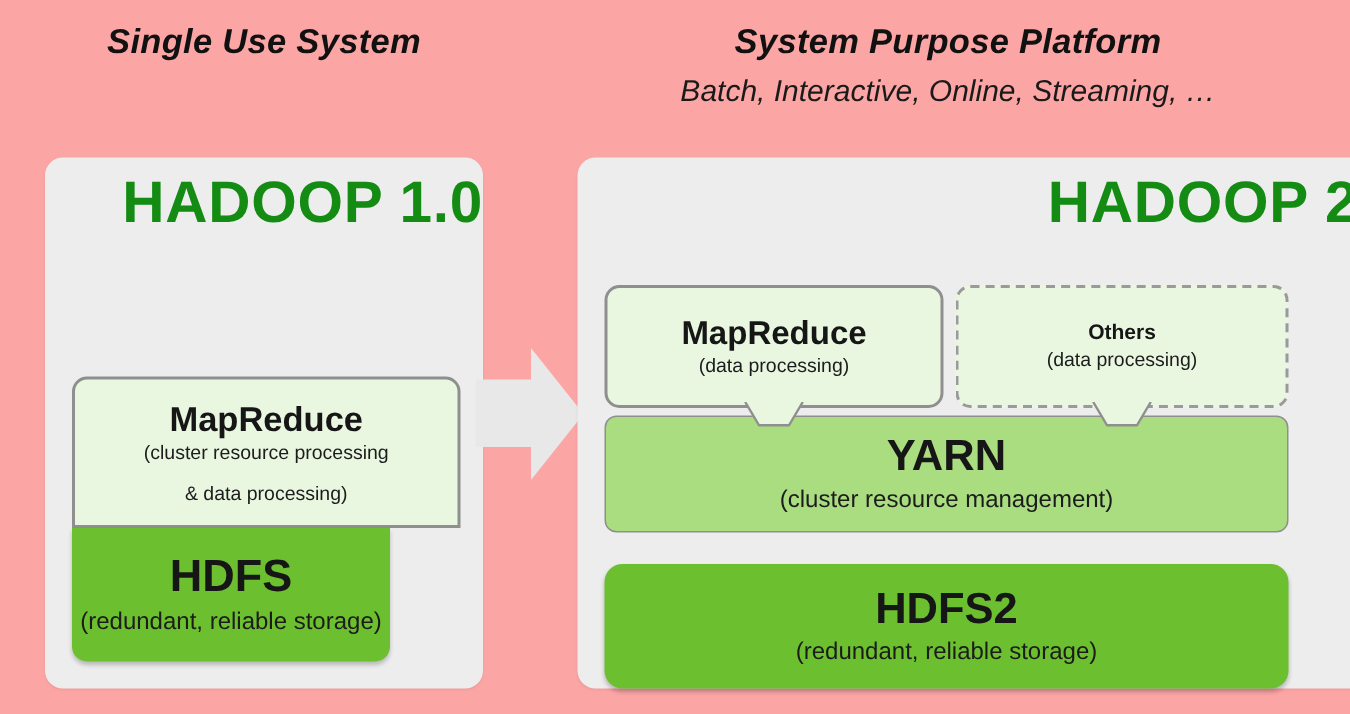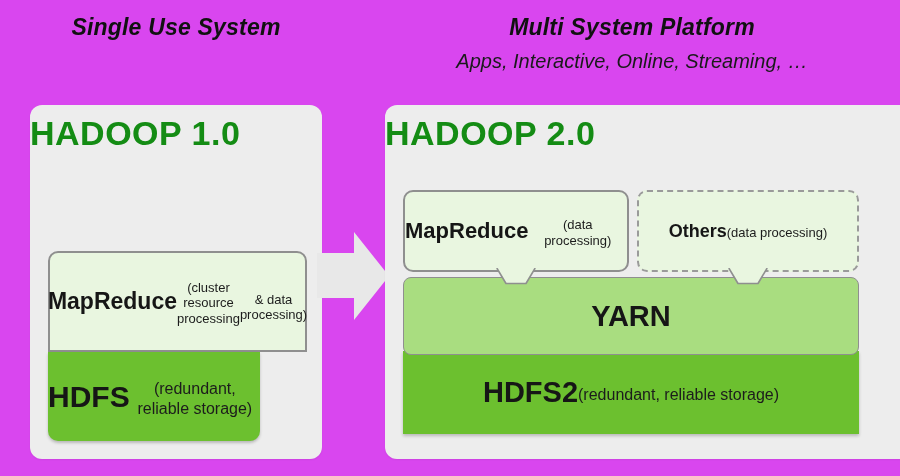--- a/index.html
+++ b/index.html
@@ -1,18 +1,18 @@
 <!DOCTYPE html>
 <html><head>
 <meta charset="utf-8">
 <style>
   html,body { margin:0; padding:0; background:#ffffff; }
   .canvas {
     position:relative; width:900px; height:476px;
-    background:#d946ef; overflow:hidden;
+    background:#fca5a5; overflow:hidden;
     font-family:"Liberation Sans", sans-serif;
     color:#111;
   }
   
   .col-head { position:absolute; top:14px; text-align:center; }
   .col-head .head-title { font-size:23px; font-weight:bold; font-style:italic; color:#111; letter-spacing:.2px; }
   .col-head .head-sub   { font-size:20px; font-style:italic; color:#1a1a1a; margin-top:9px; }
   #head-left  { left:30px;  width:292px; }
   #head-right { left:385px; width:494px; }
 
@@ -20,25 +20,25 @@
   .panel {
     position:absolute; top:105px; height:354px;
     background:#ededed; border-radius:12px;
     box-shadow:0 1px 2px rgba(0,0,0,0.06);
   }
   #panel-left  { left:30px;  width:292px; }
   #panel-right { left:385px; width:554px; }
 
   .platform-label {
     position:absolute; top:9px; left:0; width:100%;
-    text-align:left; font-size:34px; font-weight:bold;
+    text-align:right; font-size:39px; font-weight:bold;
     color:#148c14; letter-spacing:.5px;
   }
 
-  .box { position:absolute; box-sizing:border-box; display:flex; justify-content:center; align-items:center; text-align:center; }
+  .box { position:absolute; box-sizing:border-box; display:flex; flex-direction:column; justify-content:center; align-items:center; text-align:center; }
 
   
   #box-mr1 {
     left:18px; top:146px; width:259px; height:101px;
     background:#e9f6e0; border:2px solid #8f8f8f;
     border-radius:10px 10px 0 0;
   }
   #box-hdfs1 {
     left:18px; top:247px; width:212px; height:89px;
     background:#6cc02f; border-radius:0 0 10px 10px;
@@ -51,22 +51,22 @@
     border:2px solid #8f8f8f; border-radius:10px; z-index:3;
   }
   #box-mr2    { left:18px;  width:226px; }
   #box-others { left:252px; width:222px; border-style:dashed; border-color:#9a9a9a; }
   #box-yarn {
     left:18px; top:172px; width:456px; height:78px;
     background:#a9dd80; border:1.5px solid #8f8f8f;
     border-radius:8px; z-index:1;
   }
   #box-hdfs2 {
-    left:18px; top:246px; width:456px; height:83px;
-    background:#6cc02f; border-radius:0;
+    left:18px; top:271px; width:456px; height:83px;
+    background:#6cc02f; border-radius:12px;
     box-shadow:0 2px 3px rgba(0,0,0,0.22);
   }
 
   .tab { position:absolute; z-index:4; }
   #tab-mr2    { left:111px; top:163px; }
   #tab-others { left:343px; top:163px; }
 
   .box-title-lg { font-size:30px; font-weight:bold; color:#161616; line-height:1.05; }
   .box-title-md { font-size:23px; font-weight:bold; color:#161616; line-height:1.05; }
   .box-sub { font-size:16px; color:#1c1c1c; line-height:1.2; margin-top:4px; }
@@ -78,22 +78,22 @@
 </head>
 <body>
 
 <div class="canvas">
 
   <div class="col-head" id="head-left">
     <div class="head-title">Single Use System</div>
   </div>
 
   <div class="col-head" id="head-right">
-    <div class="head-title">Multi System Platform</div>
-    <div class="head-sub">Apps, Interactive, Online, Streaming, …</div>
+    <div class="head-title">System Purpose Platform</div>
+    <div class="head-sub">Batch, Interactive, Online, Streaming, …</div>
   </div>
 
   <div class="panel" id="panel-left">
     <div class="platform-label">HADOOP 1.0</div>
 
     <div class="box" id="box-mr1">
       <div class="box-title-md">MapReduce</div>
       <div class="box-sub-sm">(cluster resource processing</div>
       <div class="box-sub-sm" style="margin-top:11px;">&amp; data processing)</div>
     </div>
@@ -106,34 +106,35 @@
 
   <svg id="arrow" viewBox="0 0 72 95">
     <polygon points="0,23 37,23 37,2 72,46 37,90 37,68 0,68" fill="#e8e8e8"></polygon>
   </svg>
 
   <div class="panel" id="panel-right">
     <div class="platform-label">HADOOP 2.0</div>
 
     <div class="box" id="box-yarn">
       <div class="box-title-lg" style="font-size:29px;">YARN</div>
+      <div class="box-sub">(cluster resource management)</div>
     </div>
 
     <div class="box" id="box-hdfs2">
       <div class="box-title-lg" style="font-size:29px;">HDFS2</div>
       <div class="box-sub">(redundant, reliable storage)</div>
     </div>
 
     <div class="box" id="box-mr2">
       <div class="box-title-md" style="font-size:22px;">MapReduce</div>
       <div class="box-sub-sm">(data processing)</div>
     </div>
 
     <div class="box" id="box-others">
-      <div class="box-title-md" style="font-size:18px;">Others</div>
+      <div class="box-title-md" style="font-size:14px;">Others</div>
       <div class="box-sub-sm">(data processing)</div>
     </div>
 
     <svg class="tab" id="tab-mr2" width="40" height="18" viewBox="0 0 40 18">
       <path d="M0.8,0 L10,15.5 L30,15.5 L39.2,0" fill="#e9f6e0" stroke="#8f8f8f" stroke-width="1.6" stroke-linejoin="round"></path>
     </svg>
     <svg class="tab" id="tab-others" width="40" height="18" viewBox="0 0 40 18">
       <path d="M0.8,0 L10,15.5 L30,15.5 L39.2,0" fill="#e9f6e0" stroke="#8f8f8f" stroke-width="1.6" stroke-linejoin="round"></path>
     </svg>
   </div>

